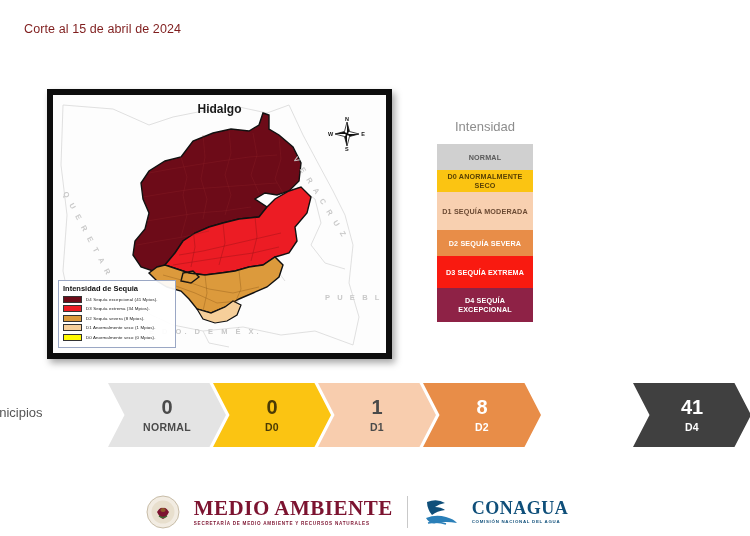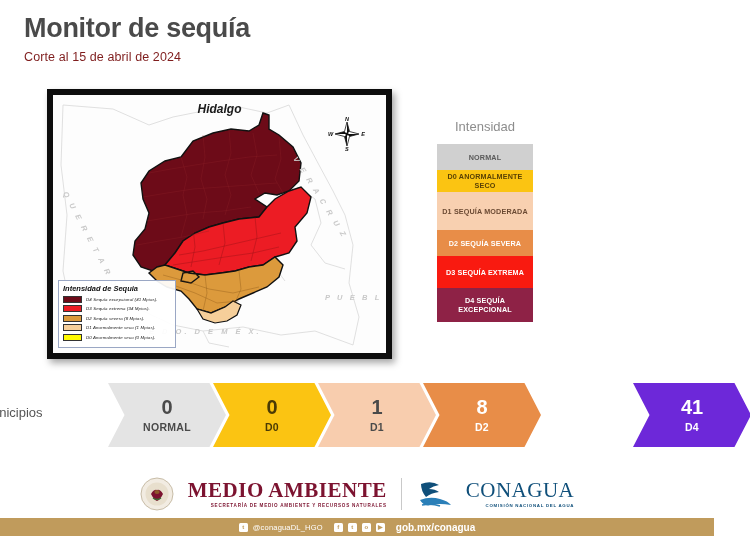--- a/index.html
+++ b/index.html
@@ -28,21 +28,20 @@
   }
 
   
   #map-panel {
     position: absolute;
     left: 47px; top: 89px;
     width: 345px; height: 270px;
     background: #0d0d0d;
     padding: 6px;
     box-shadow: 3px 4px 7px rgba(0,0,0,0.35);
-    font-style: italic;
   }
   #map-canvas {
     position: relative;
     width: 100%; height: 100%;
     background: #fdfdfd;
     overflow: hidden;
   }
   #map-svg { position: absolute; inset: 0; width: 100%; height: 100%; }
   #map-title {
     position: absolute; left: 0; right: 0; top: 7px;
@@ -116,41 +115,41 @@
     position: absolute; top: 0;
     width: 118px; height: 64px;
     display: flex; flex-direction: column;
     align-items: center; justify-content: center;
     clip-path: polygon(0 0, 86% 0, 100% 50%, 86% 100%, 0 100%, 14% 50%);
   }
   .chev-value { font-size: 20px; font-weight: bold; line-height: 1; }
   .chev-cat { font-size: 10.5px; font-weight: bold; margin-top: 4px; letter-spacing: 0.3px; }
 
   
-  #footer { position: absolute; left: 0; bottom: 0; width: 714px; text-align: right; }
+  #footer { position: absolute; left: 0; bottom: 0; width: 714px; }
   #footer-logos {
     height: 48px; background: #ffffff;
     display: flex; align-items: center; justify-content: center; gap: 14px;
   }
   #logo-seal { width: 34px; height: 34px; flex: none; }
   #semarnat-text { line-height: 1; }
   #semarnat-name {
     font-family: "Liberation Serif", serif;
     font-size: 21px; font-weight: bold; color: #7c1330; letter-spacing: 0.5px;
   }
   #semarnat-sub {
     font-size: 4.6px; font-weight: bold; color: #7c1330;
     letter-spacing: 0.75px; margin-top: 3px;
   }
   #logo-divider { width: 1px; height: 32px; background: #c9c9c9; }
   #conagua-mark { width: 36px; height: 32px; flex: none; }
   #conagua-text { line-height: 1; }
   #conagua-name {
     font-family: "Liberation Serif", serif;
-    font-size: 21px; font-weight: normal; color: #0f4f7a; letter-spacing: 0.5px;
+    font-size: 18px; font-weight: bold; color: #0f4f7a; letter-spacing: 0.5px;
   }
   #conagua-sub {
     font-size: 4.4px; font-weight: bold; color: #0f4f7a;
     letter-spacing: 0.7px; margin-top: 3px;
   }
   #footer-band {
     height: 18px; background: #c09b5c;
     display: flex; align-items: center; justify-content: center; gap: 5px;
   }
   .social-chip {
@@ -158,21 +157,20 @@
     display: inline-flex; align-items: center; justify-content: center;
     font-size: 6px; font-weight: bold; color: #c09b5c; line-height: 1;
   }
   #social-handle { font-size: 7.5px; color: #ffffff; letter-spacing: 0.2px; margin-right: 6px; }
   #footer-url { font-size: 10px; font-weight: bold; color: #ffffff; margin-left: 6px; }
 </style>
 </head>
 <body>
 
 <div id="header">
-  <div id="page-title">Monitor de sequía</div>
   <div id="page-subtitle">Corte al 15 de abril de 2024</div>
 </div>
 
 <div id="map-panel">
   <div id="map-canvas">
 
     <svg id="map-svg" viewBox="0 0 333 258" preserveAspectRatio="none">
 
       <g fill="none" stroke="#d8d8d8" stroke-width="0.8">
         <path d="M10,10 L60,14 L96,30 L120,22 L150,16 L186,12 L214,18 L236,10"></path>
@@ -304,21 +302,21 @@
       <div class="chev-cat">D0</div>
     </div>
     <div class="chev" style="left: 318px; background: rgb(248, 205, 174); color: rgb(74, 74, 74);">
       <div class="chev-value">1</div>
       <div class="chev-cat">D1</div>
     </div>
     <div class="chev" style="left: 423px; background: rgb(232, 141, 72); color: rgb(255, 255, 255);">
       <div class="chev-value">8</div>
       <div class="chev-cat">D2</div>
     </div>
-    <div class="chev" style="left: 633px; background: #6d28d9; color: rgb(255, 255, 255);">
+    <div class="chev" style="left: 633px; background: #404040; color: rgb(255, 255, 255);">
       <div class="chev-value">41</div>
       <div class="chev-cat">D4</div>
     </div>
   </div>
 
 <div id="footer">
   <div id="footer-logos">
 
     <svg id="logo-seal" viewBox="0 0 34 34">
       <circle cx="17" cy="17" r="16" fill="#f2ece2" stroke="#c8bda8" stroke-width="1"></circle>
@@ -340,22 +338,13 @@
       <path d="M4,22 q10,-4 20,-1 q8,2 11,6 q-12,-2 -20,0 q-7,2 -11,-5 Z" fill="#2a7fb8"></path>
       <path d="M6,27 q10,-2 18,1" fill="none" stroke="#2a7fb8" stroke-width="1.6"></path>
     </svg>
 
     <div id="conagua-text">
       <div id="conagua-name">CONAGUA</div>
       <div id="conagua-sub">COMISIÓN NACIONAL DEL AGUA</div>
     </div>
   </div>
 
-  <div id="footer-band">
-    <span class="social-chip">t</span>
-    <span id="social-handle">@conaguaDL_HGO</span>
-    <span class="social-chip">f</span>
-    <span class="social-chip">t</span>
-    <span class="social-chip">o</span>
-    <span class="social-chip">▶</span>
-    <span id="footer-url">gob.mx/conagua</span>
-  </div>
 </div>
 
 </body></html>

